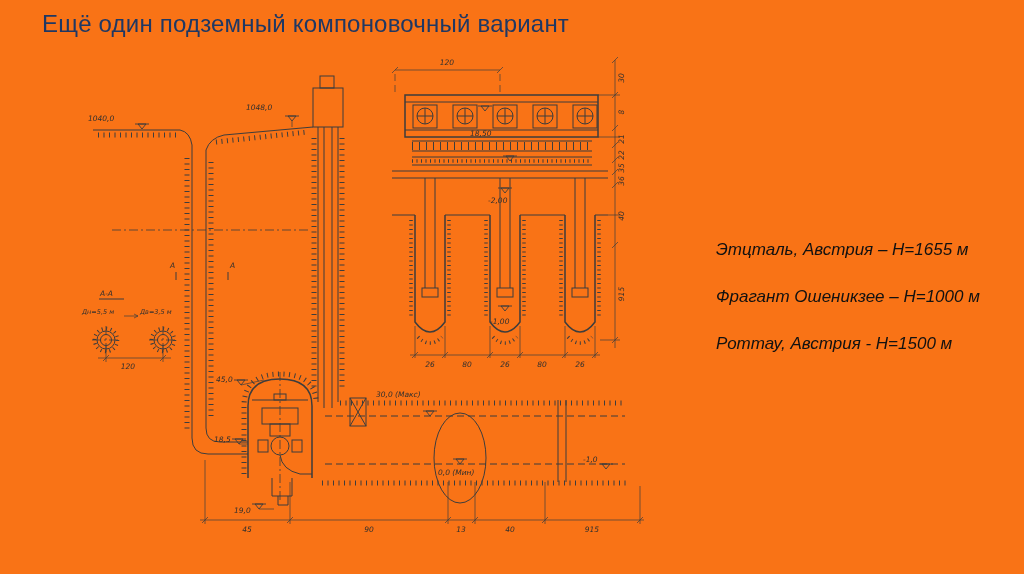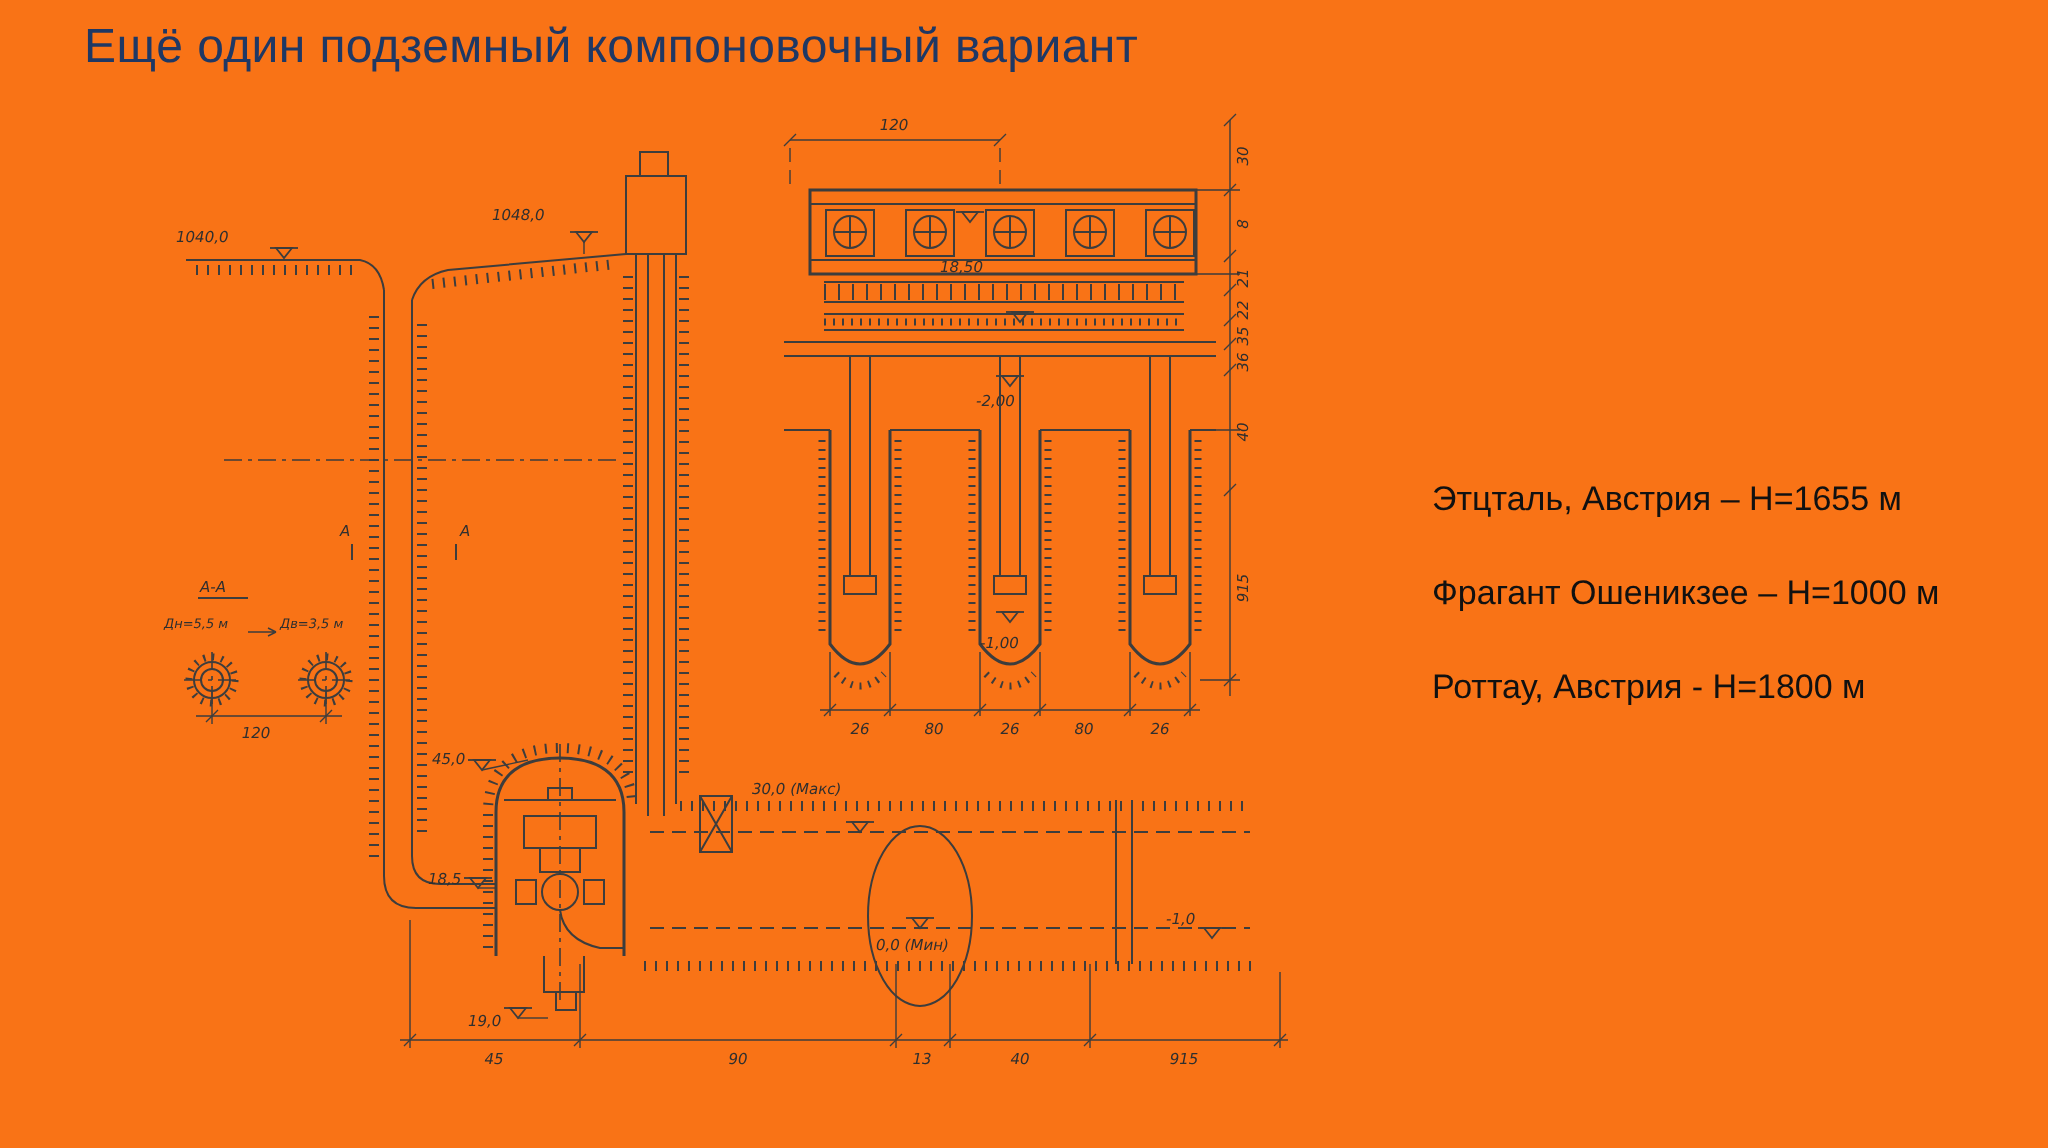--- a/index.html
+++ b/index.html
@@ -1,20 +1,20 @@
 <!DOCTYPE html>
 <html><head>
 <meta charset="utf-8">
 <style>
   html,body { margin:0; padding:0; background:#ffffff; }
   body { width:1024px; height:574px; font-family:"Liberation Sans", sans-serif; }
   .slide { position:relative; width:1024px; height:574px; background:#f97316; overflow:hidden; }
   .title { position:absolute; left:42px; top:10px; margin:0; font-size:24px; font-weight:500;
            color:#1f3864; letter-spacing:0.2px; }
-  .annotations { position:absolute; left:716px; top:240px; font-size:17px; color:#111111; }
+  .annotations { position:absolute; left:716px; top:240px; font-size:17px; color:#111111;font-style:italic; }
   .annotations p { margin:0 0 27px 0; white-space:nowrap; }
   svg.drawing { position:absolute; left:40px; top:50px; }
   svg .ln { fill:none; stroke:#3d3d3d; stroke-width:1; }
   svg .lnb { stroke-width:1.5; }
   svg .dim { fill:none; stroke:#3d3d3d; stroke-width:0.7; }
   svg .dash { stroke-dasharray:7 4; }
   svg .dashdot { stroke-dasharray:9 3 2 3; stroke-width:0.8; }
   svg .hatch { fill:none; stroke:#3d3d3d; stroke-width:5; stroke-dasharray:1 4.5; }
   svg .hatch-sm { fill:none; stroke:#3d3d3d; stroke-width:3.5; stroke-dasharray:1 3.5; }
   svg .hatchrow { fill:none; stroke:#3d3d3d; stroke-width:8; stroke-dasharray:1 6; }
@@ -24,21 +24,21 @@
 </head>
 <body>
 
 <div class="slide">
 
   <h1 class="title">Ещё один подземный компоновочный вариант</h1>
 
   <div class="annotations">
     <p>Этцталь, Австрия – Н=1655 м</p>
     <p>Фрагант Ошеникзее – Н=1000 м</p>
-    <p>Роттау, Австрия - Н=1800 м</p>
+    <p>Роттау, Австрия - Н=1500 м</p>
   </div>
 
   <svg class="drawing" width="620" height="500" viewBox="0 0 620 500">
     <defs>
       <g id="lvl">
         <path d="M-4,0 L4,0 L0,5 Z" fill="none" stroke="#3d3d3d" stroke-width="0.9"></path>
         <path d="M-7,0 H7" fill="none" stroke="#3d3d3d" stroke-width="0.9"></path>
       </g>
     </defs>
 

